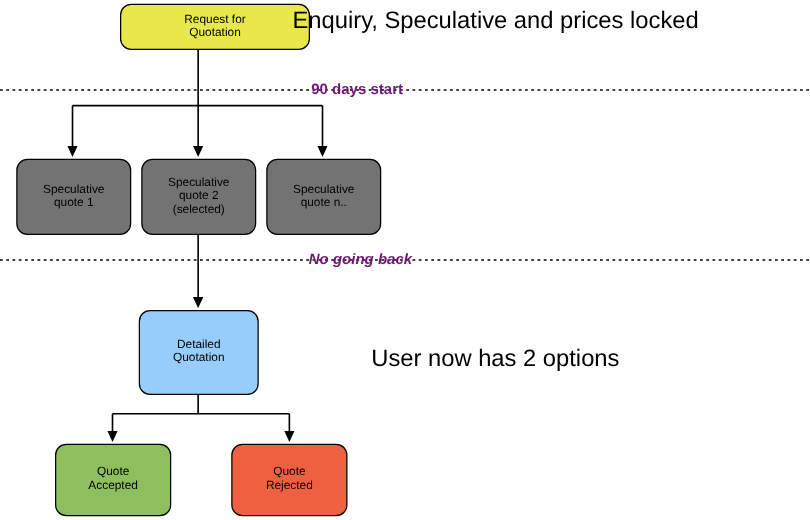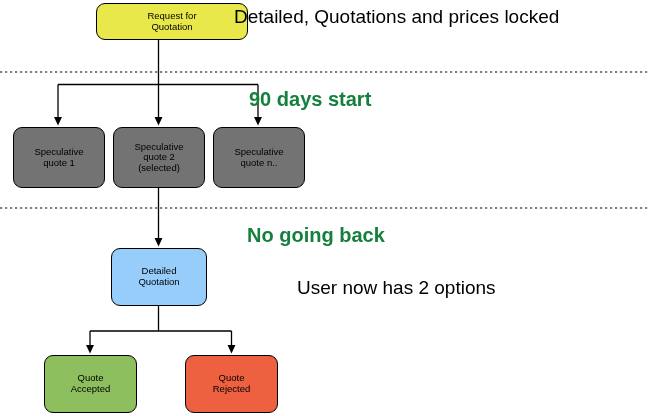--- a/index.html
+++ b/index.html
@@ -61,21 +61,21 @@
     font-size: 9.5px;
   }
   .node-spec1 { left: 13px;  top: 127px; width: 92px; height: 61px; }
   .node-spec2 { left: 113px; top: 127px; width: 92px; height: 61px; }
   .node-specn { left: 213px; top: 127px; width: 92px; height: 61px; }
 
   .node-detailed {
     left: 111px;
     top: 248px;
     width: 96px;
-    height: 58px;
+    height: 68px;
     background: #96cdfa;
     font-size: 9.5px;
   }
 
   .node-accepted {
     left: 44px;
     top: 355px;
     width: 93px;
     height: 58px;
     background: #8dbf5e;
@@ -97,28 +97,27 @@
     line-height: 1.35;
     white-space: pre-line;
     color: #000000;
   }
   .note-locked  { left: 234px; top: 4px;   }
   .note-viewall { left: 312px; top: 124px; }
   .note-options { left: 297px; top: 275px; }
 
   .phase-label {
     position: absolute;
-    font-size: 20px;
+    font-size: 12px;
     font-weight: bold;
-    color: #15803d;
+    color: #701a75;
     background: transparent;
-    margin-top: 24px;
   }
   .phase-90days  { left: 249px; top: 64px;  }
-  .phase-noback  { left: 247px; top: 200px; }
+  .phase-noback  { left: 247px; top: 200px; font-style: italic; }
 </style>
 </head>
 <body>
 
 <div id="canvas">
 
   <svg class="wires" viewBox="0 0 648 416" width="648" height="416" xmlns="http://www.w3.org/2000/svg">
     <defs>
       <marker id="arrowhead" markerWidth="9" markerHeight="9" refX="1.5" refY="4.2" orient="auto" markerUnits="userSpaceOnUse">
         <path d="M0,0 L9,4.2 L0,8.4 z" fill="#000000"></path>
@@ -161,18 +160,18 @@
   <div class="node node-accepted">Quote
 Accepted</div>
 
   <div class="node node-rejected">Quote
 Rejected</div>
 
   <div class="phase-label phase-90days">90 days start</div>
 
   <div class="phase-label phase-noback">No going back</div>
 
-  <div class="note note-locked">Detailed, Quotations and prices locked</div>
+  <div class="note note-locked">Enquiry, Speculative and prices locked</div>
 
 
   <div class="note note-options">User now has 2 options</div>
 
 </div>
 
 </body></html>

